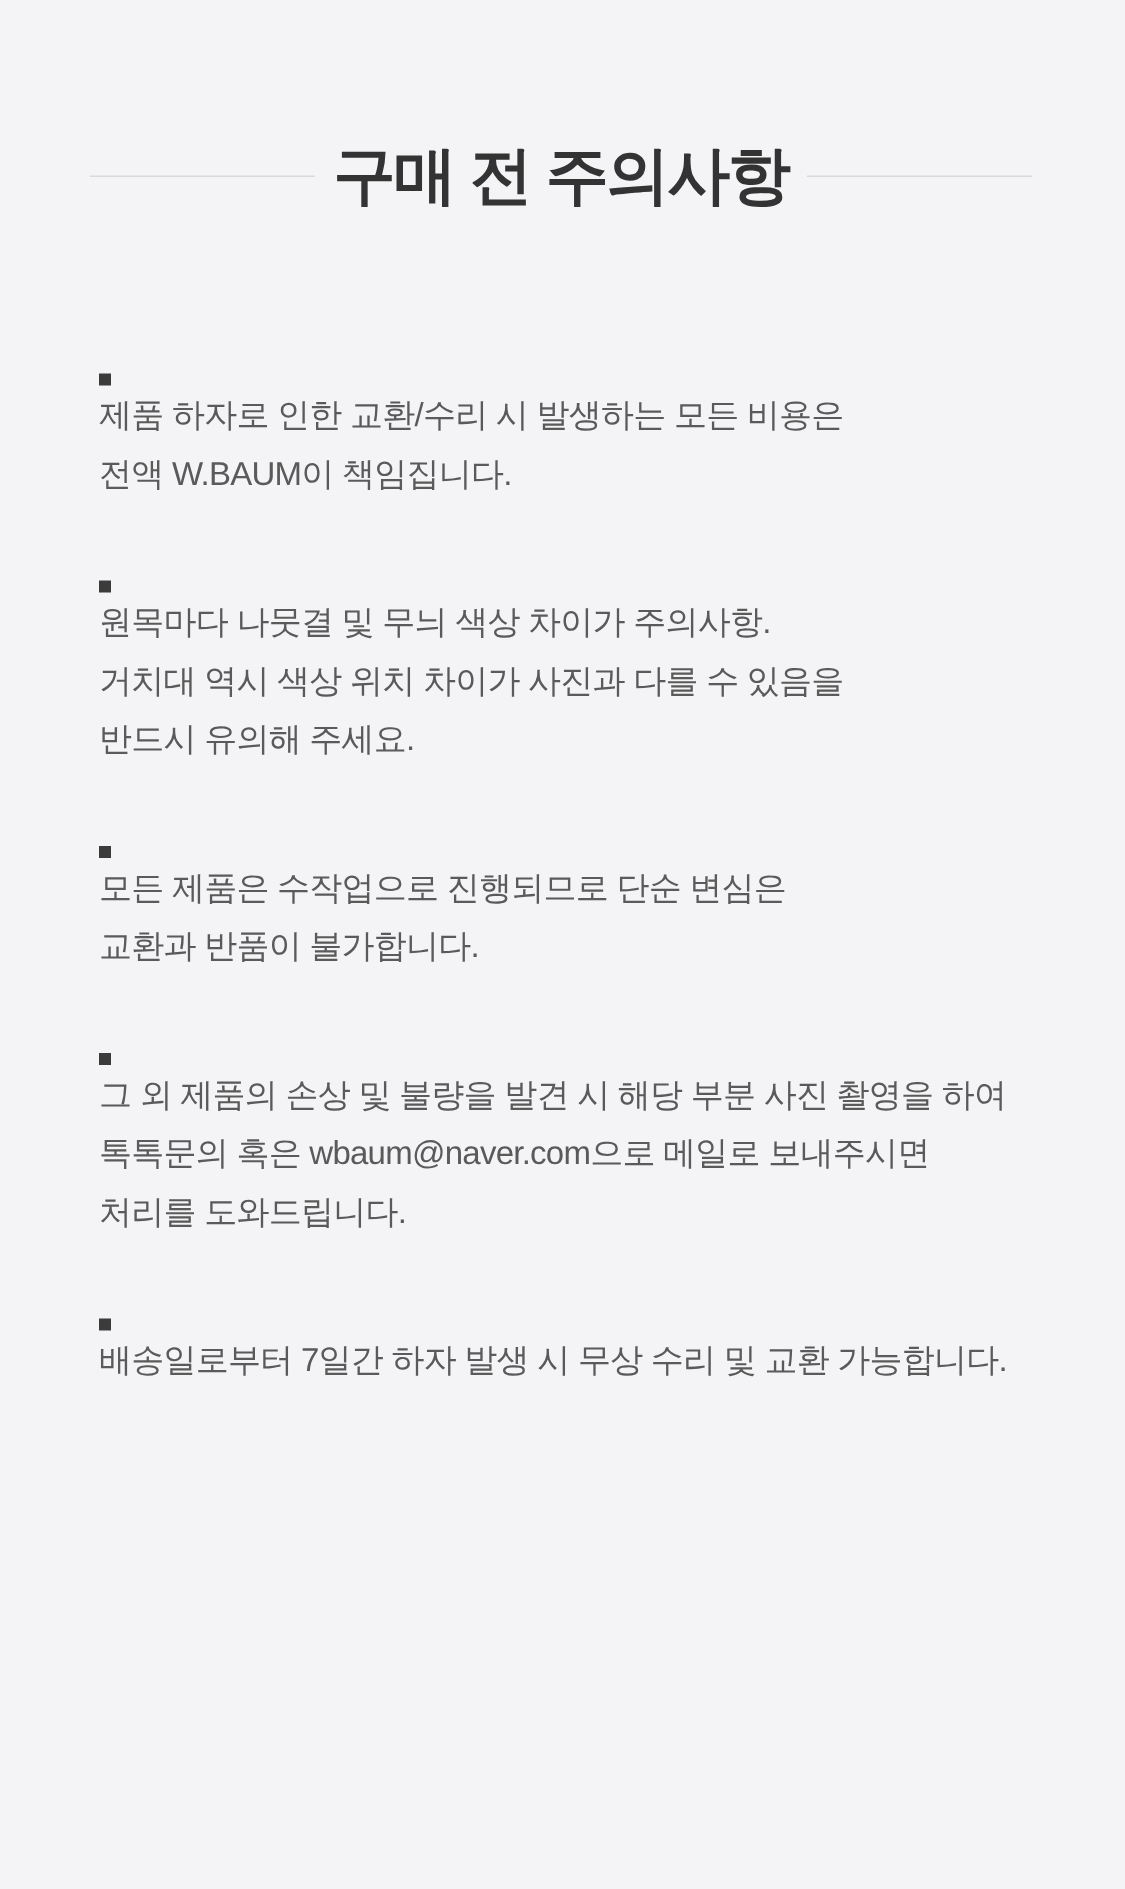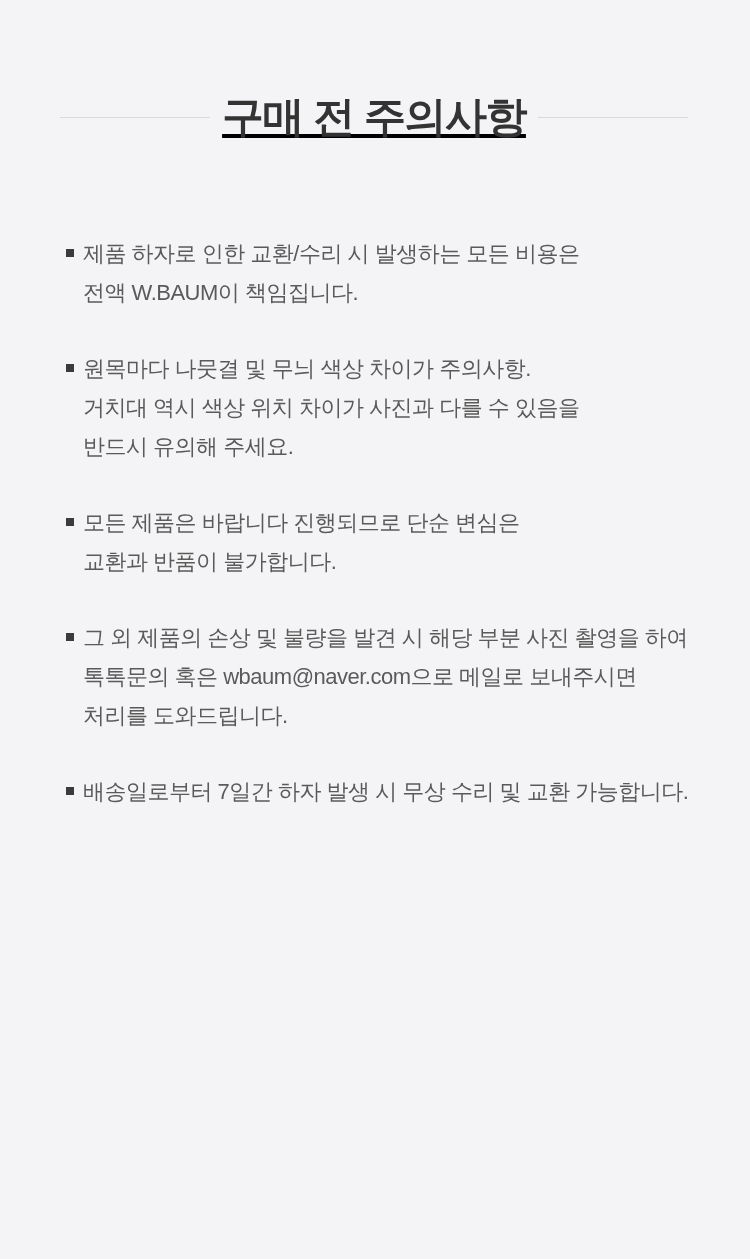--- a/index.html
+++ b/index.html
@@ -16,21 +16,20 @@
     width: 750px;
     height: 1259px;
   }
   
   .title-row {
     display: flex;
     align-items: center;
     margin: 92px 62px 0 60px;
     gap: 12px;
     height: 50px;
-    text-decoration: underline;
   }
   .title-row .divider {
     flex: 1;
     height: 1px;
     background: #d8d9dd;
   }
   .page-title {
     font-size: 42px;
     font-weight: 900;
     color: #333333;
@@ -39,20 +38,21 @@
     line-height: 50px;
   }
   
   .notice-list {
     margin: 92px 40px 0 66px;
   }
   .notice-item {
     display: flex;
     align-items: flex-start;
     margin-bottom: 37px;
+    flex-direction: column;
   }
   .notice-item:last-child { margin-bottom: 0; }
   .bullet {
     flex: none;
     width: 8px;
     height: 8px;
     background: #3b3b3b;
     margin-top: 15px;
     margin-right: 9px;
   }
@@ -88,21 +88,21 @@
       <span class="bullet"></span>
       <span class="notice-text">원목마다 나뭇결 및 무늬 색상 차이가 주의사항.
 거치대 역시 색상 위치 차이가 사진과 다를 수 있음을
 반드시 유의해 주세요.</span>
     </div>
 
 
 
     <div class="notice-item">
       <span class="bullet"></span>
-      <span class="notice-text">모든 제품은 바랍니다 진행되므로 단순 변심은
+      <span class="notice-text">모든 제품은 수작업으로 진행되므로 단순 변심은
 교환과 반품이 불가합니다.</span>
     </div>
 
     <div class="notice-item">
       <span class="bullet"></span>
       <span class="notice-text">그 외 제품의 손상 및 불량을 발견 시 해당 부분 사진 촬영을 하여
 톡톡문의 혹은 wbaum@naver.com으로 메일로 보내주시면
 처리를 도와드립니다.</span>
     </div>
 

